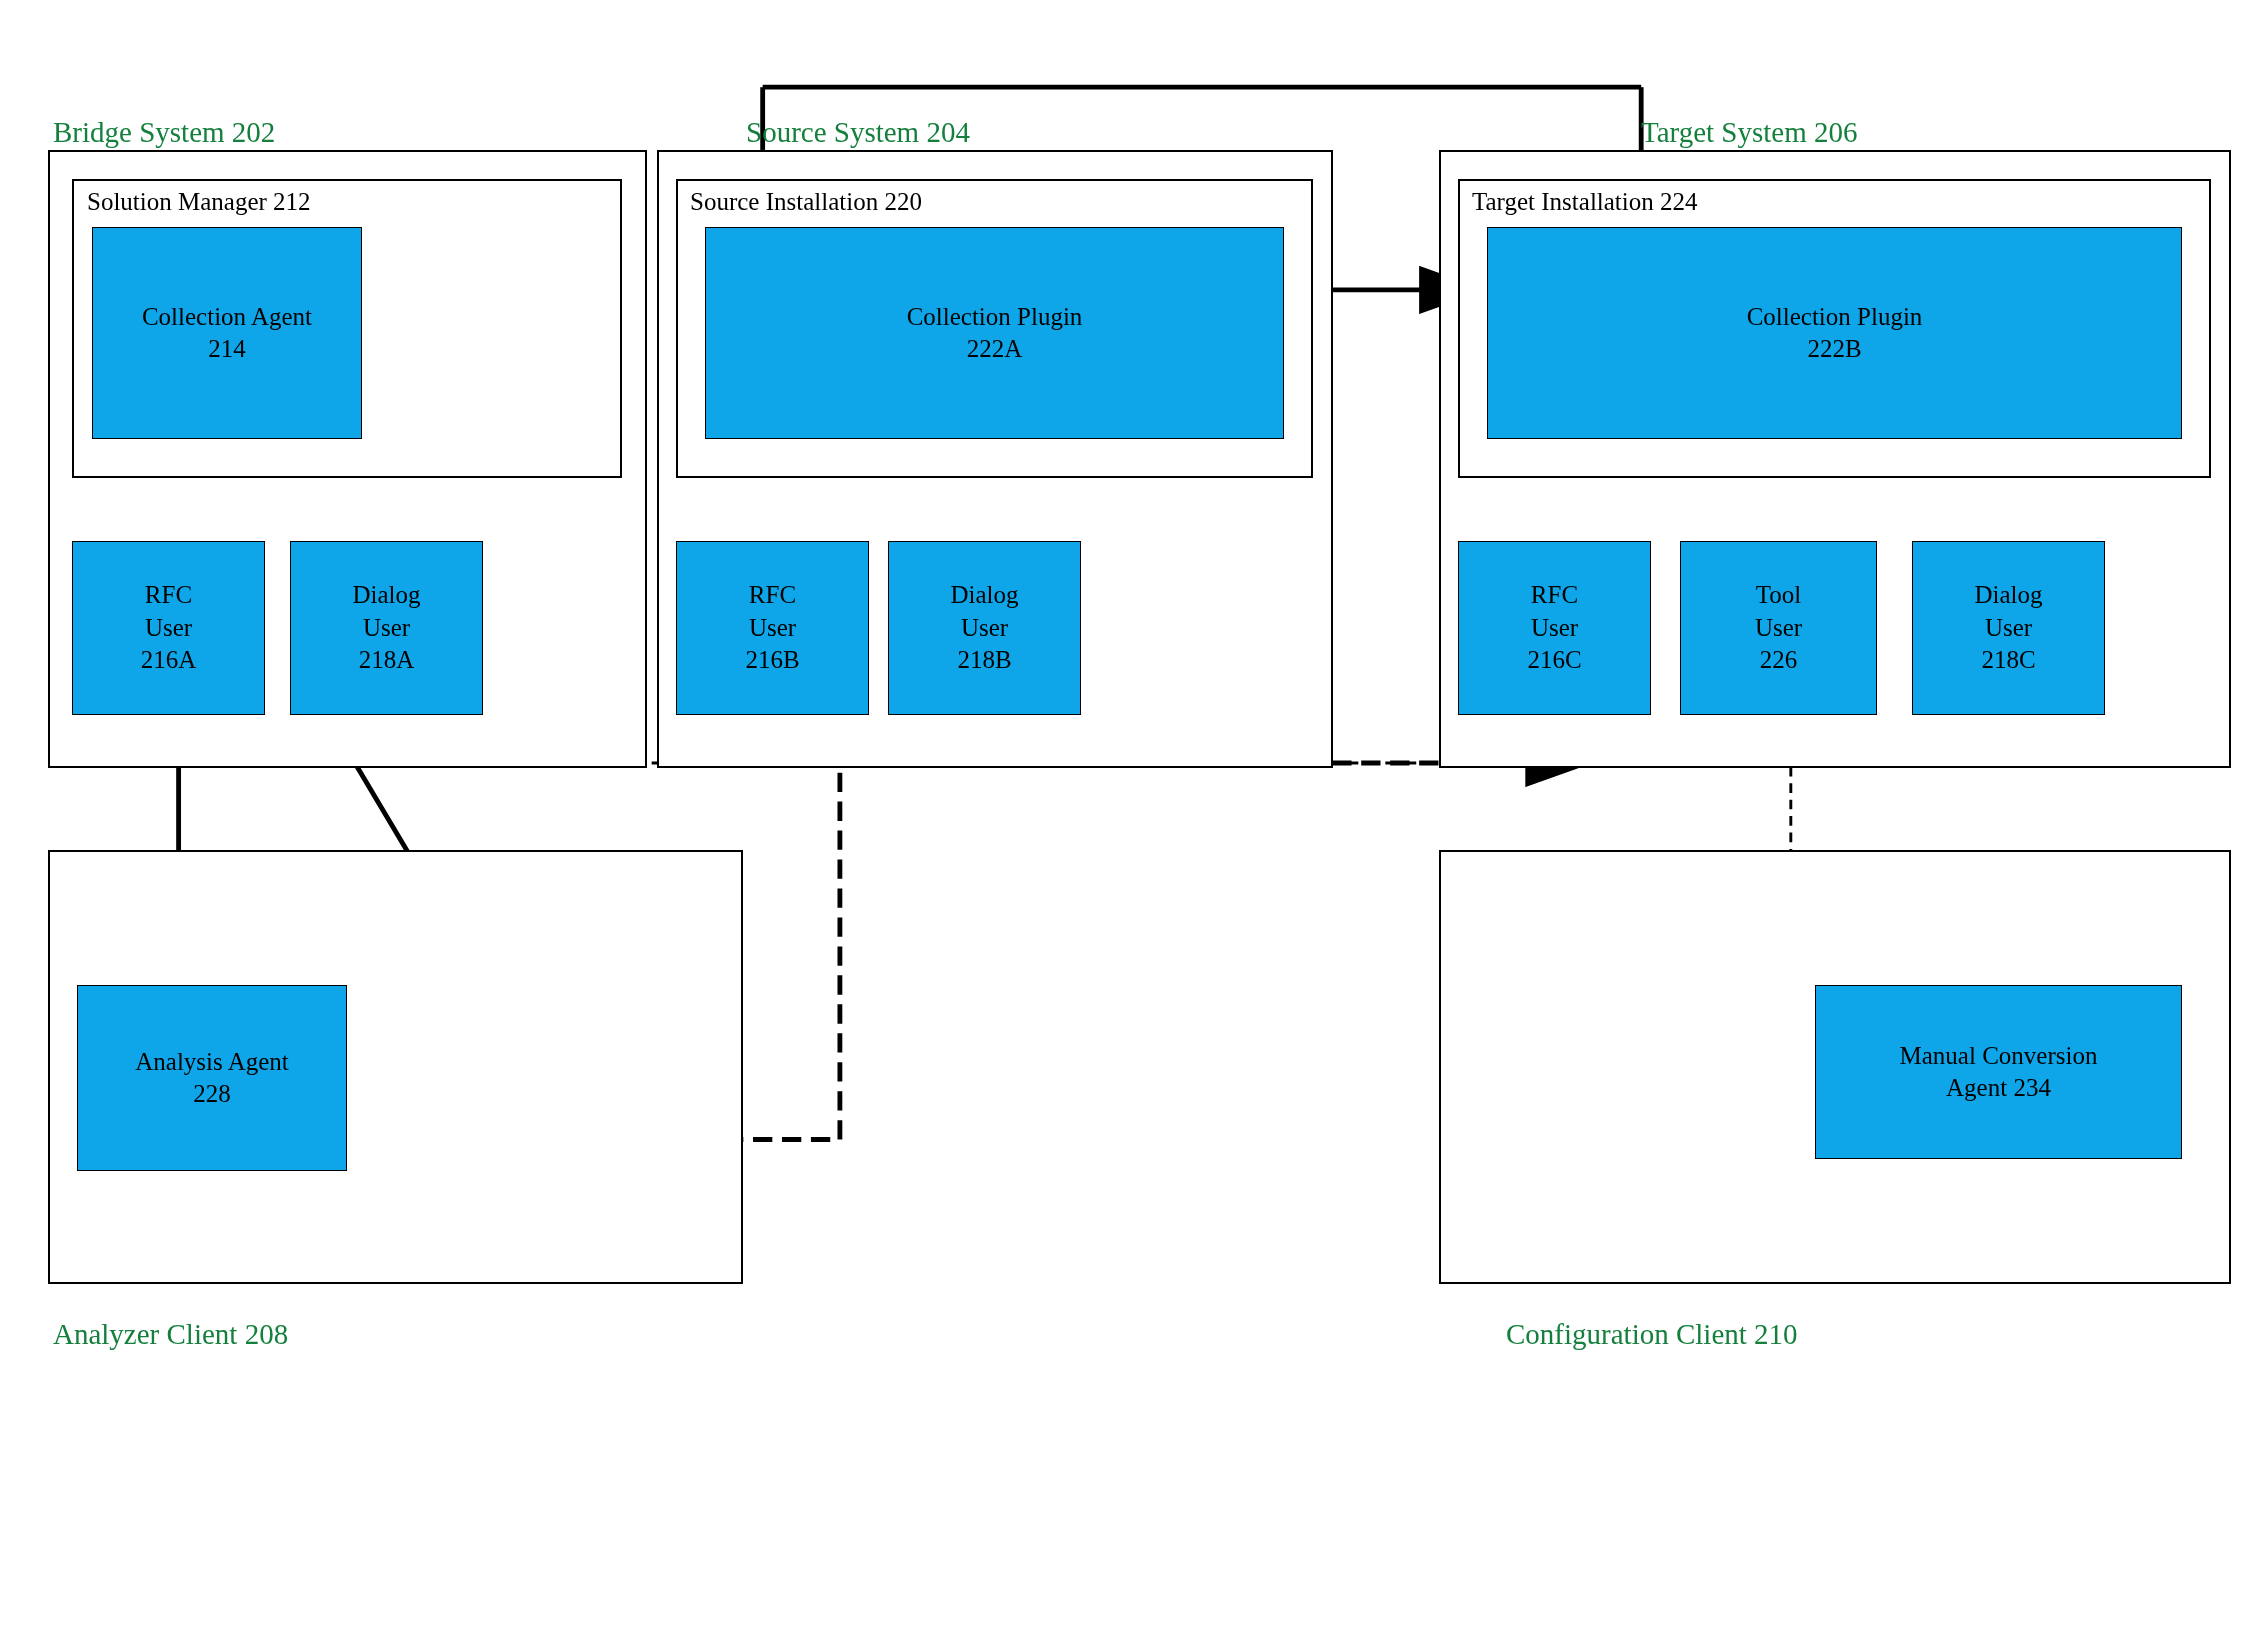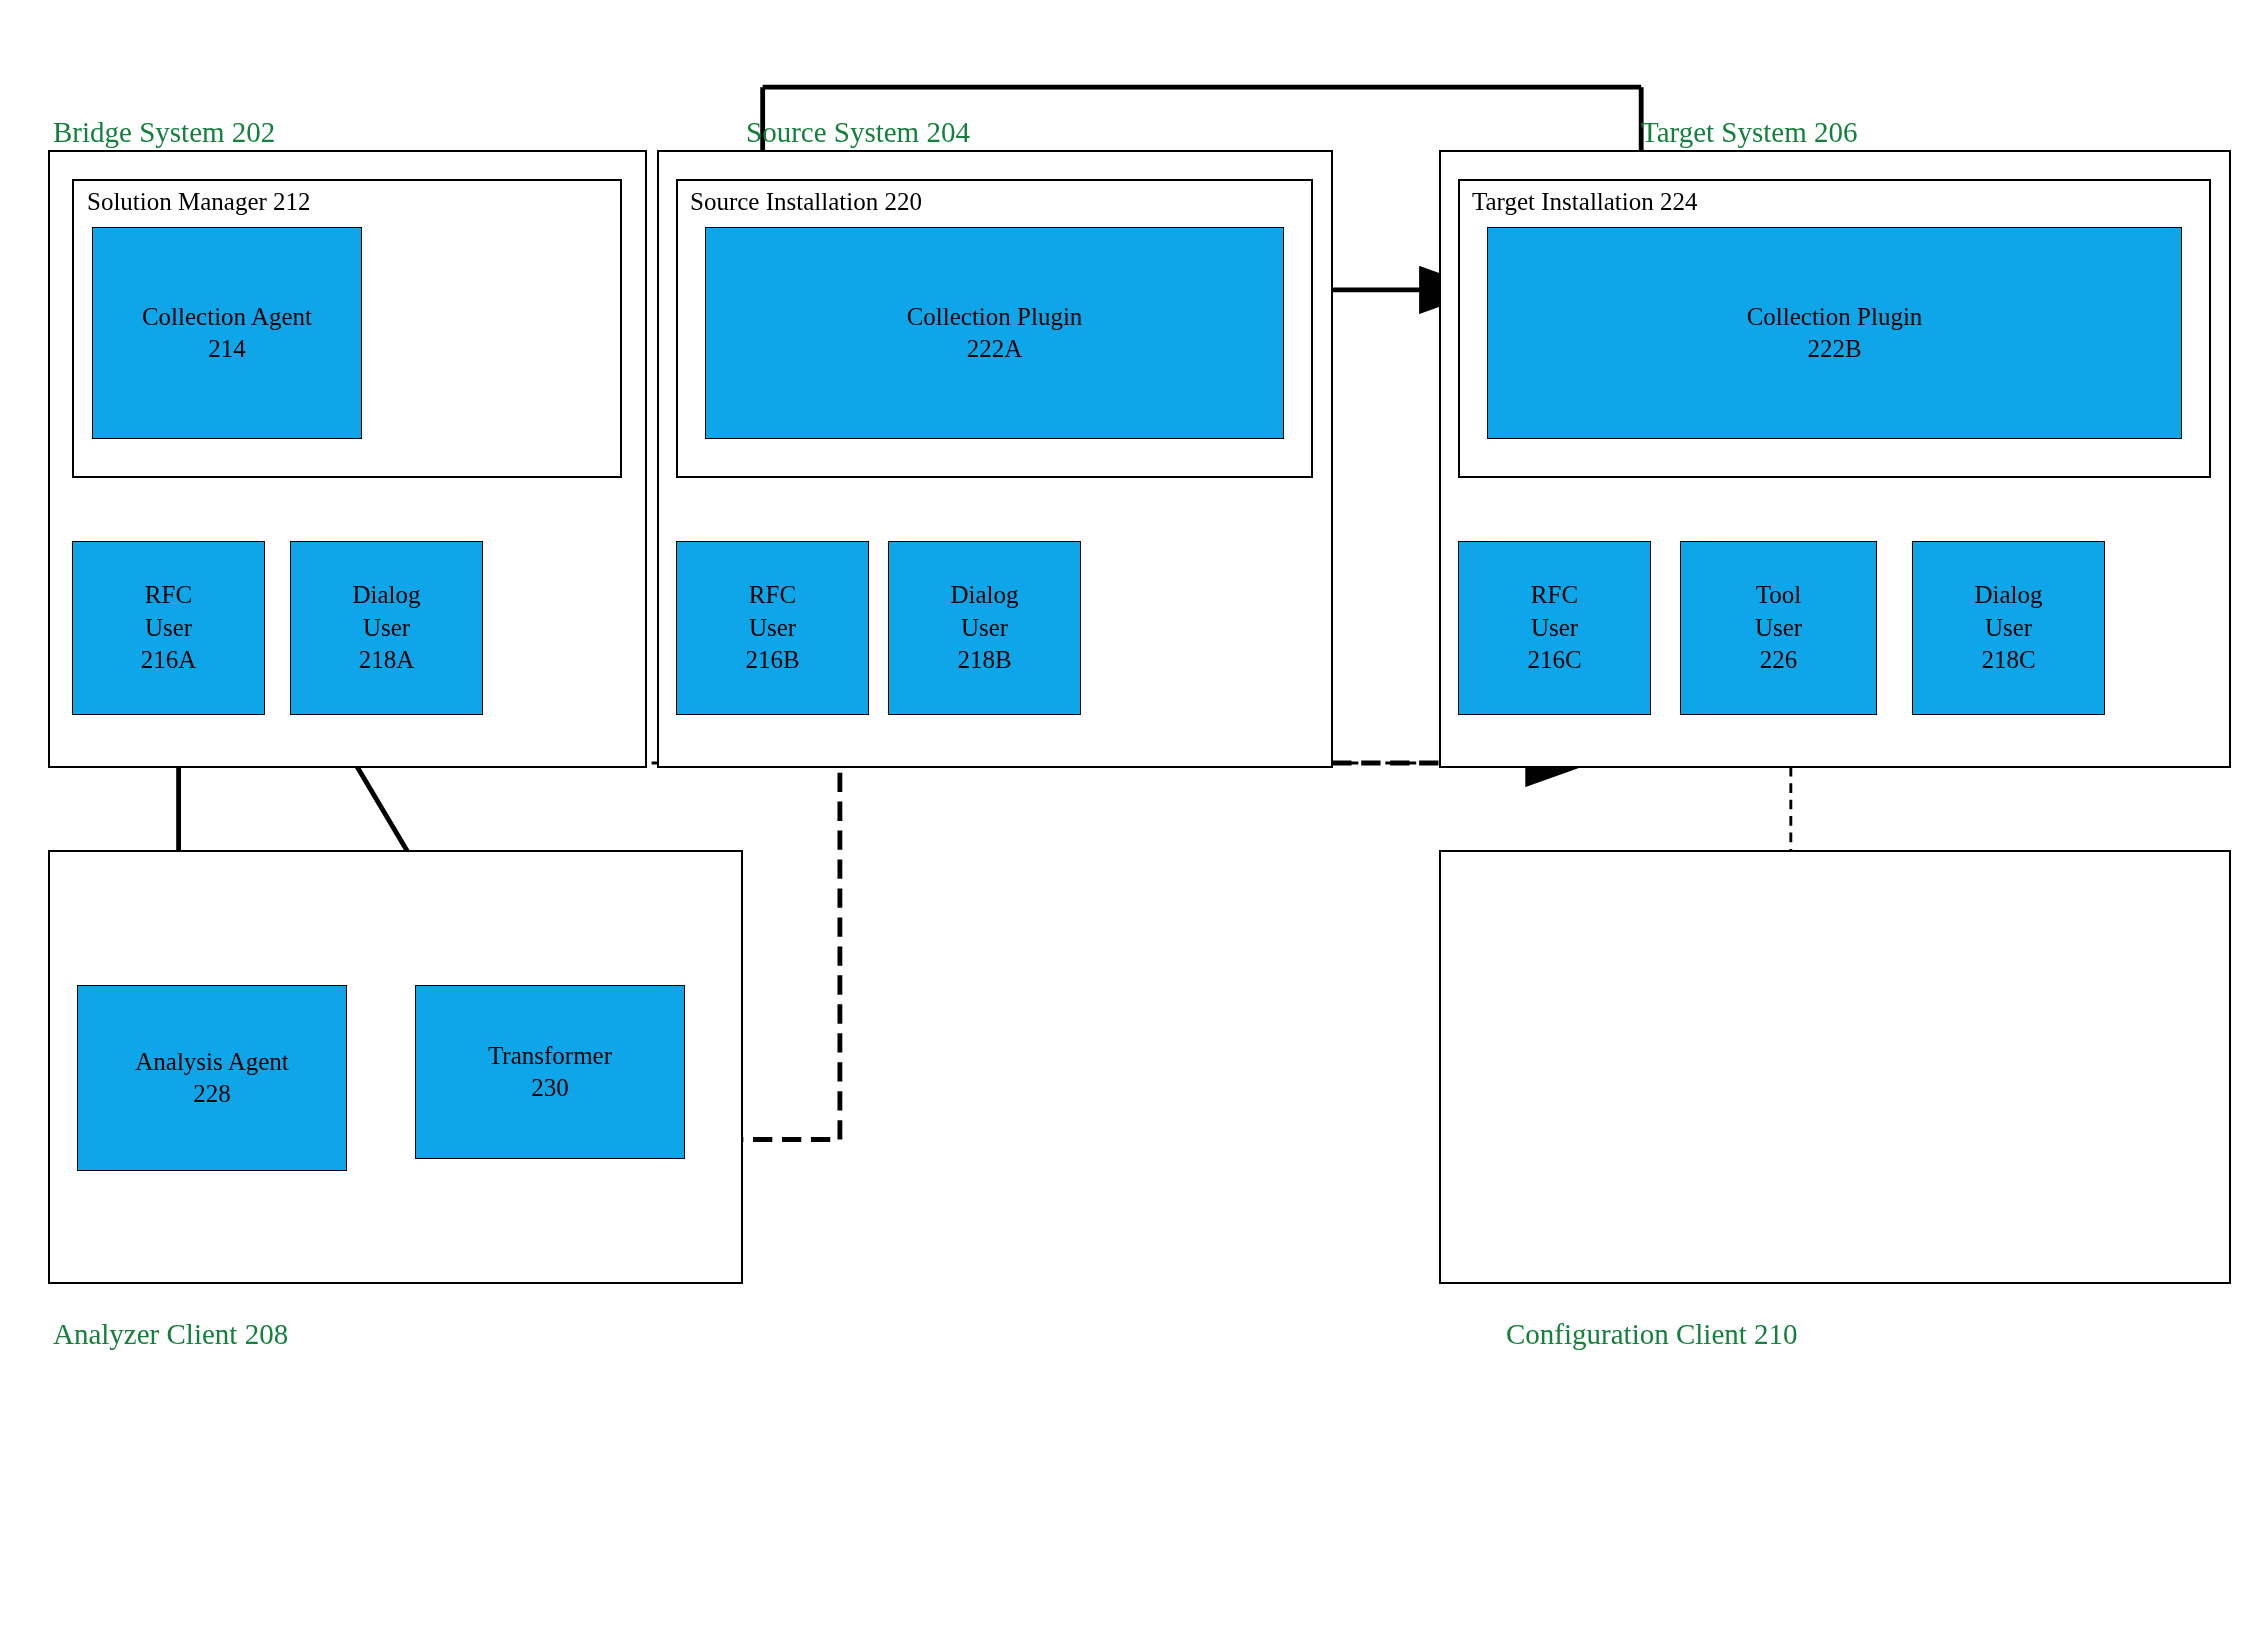--- a/index.html
+++ b/index.html
@@ -191,25 +191,25 @@
 
   <div class="system-box" style="left:48px; top:850px; width:695px; height:434px;">
   </div>
   <span class="system-label" style="left:53px; top:1318px;">Analyzer Client 208</span>
 
   <div class="component-box" style="left:77px; top:985px; width:270px; height:186px;">
     <span style="white-space:pre-line;">Analysis Agent
 228</span>
   </div>
 
-  <div class="component-box" style="left:415px; top:985px; width:270px; height:174px;">
-    <span style="white-space:pre-line;">Transformer
-230</span>
-  </div>
 
   <div class="system-box" style="left:1439px; top:850px; width:792px; height:434px;">
   </div>
   <span class="system-label" style="left:1506px; top:1318px;">Configuration Client 210</span>
 
 
+  <div class="component-box" style="left:1815px; top:985px; width:367px; height:174px;">
+    <span style="white-space:pre-line;">Manual Conversion
+Agent 234</span>
+  </div>
 
 </div>
 
 
 </body></html>

